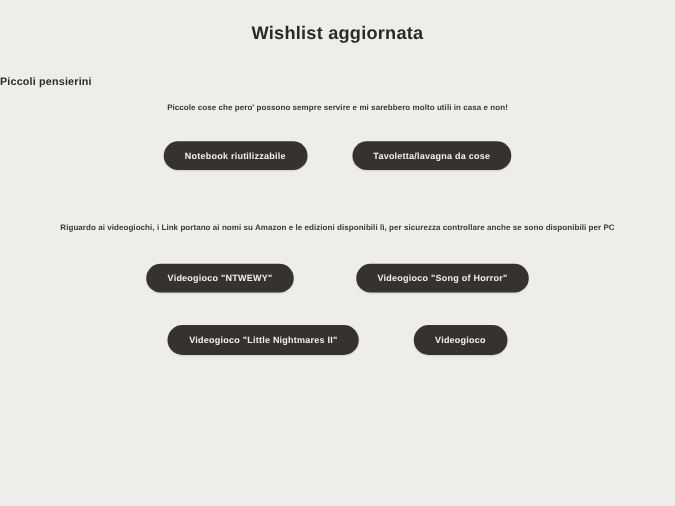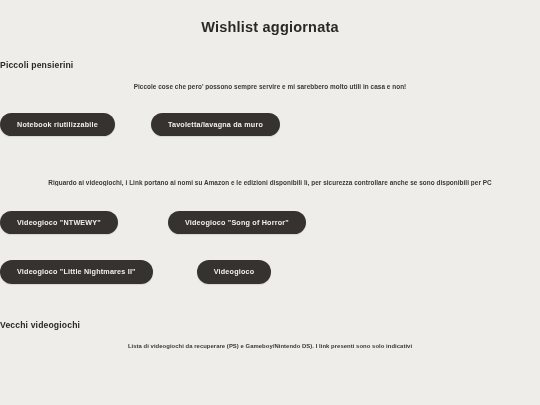--- a/index.html
+++ b/index.html
@@ -46,20 +46,21 @@
     font-weight: bold;
     color: #3a3734;
     letter-spacing: 0.05px;
     margin: 0;
     padding: 0 16px;
     white-space: nowrap;
     overflow: hidden;
   }
   .btn-row {
     display: flex;
+    justify-content: center;
     align-items: center;
     gap: 36px;
     margin: 0;
   }
   .pill {
     background: #35322f;
     color: #f2f0ed;
     border: none;
     border-radius: 999px;
     font-family: "Liberation Sans", sans-serif;
@@ -90,34 +91,30 @@
 
 <div class="page">
 
   <h1 class="page-title">Wishlist aggiornata</h1>
 
   <div class="section" id="section-pensierini">
     <h2 class="section-title">Piccoli pensierini</h2>
     <p class="section-desc">Piccole cose che pero' possono sempre servire e mi sarebbero molto utili in casa e non!</p>
     <div class="btn-row row-a">
       <button class="pill">Notebook riutilizzabile</button>
-      <button class="pill">Tavoletta/lavagna da muro</button>
+      <button class="pill">Tavoletta/lavagna da cose</button>
     </div>
   </div>
 
   <div class="section" id="section-tecnologia">
     <p class="section-desc">Riguardo ai videogiochi, i Link portano ai nomi su Amazon e le edizioni disponibili lì, per sicurezza controllare anche se sono disponibili per PC</p>
     <div class="btn-row row-a">
       <button class="pill">Videogioco "NTWEWY"</button>
       <button class="pill">Videogioco "Song of Horror"</button>
     </div>
     <div class="btn-row row-b">
       <button class="pill">Videogioco "Little Nightmares II"</button>
       <button class="pill">Videogioco</button>
     </div>
   </div>
 
-  <div class="section" id="section-vecchi">
-    <h2 class="section-title">Vecchi videogiochi</h2>
-    <p class="section-desc">Lista di videogiochi da recuperare (PS) e Gameboy/Nintendo DS). I link presenti sono solo indicativi</p>
-  </div>
 
 </div>
 
 </body></html>

